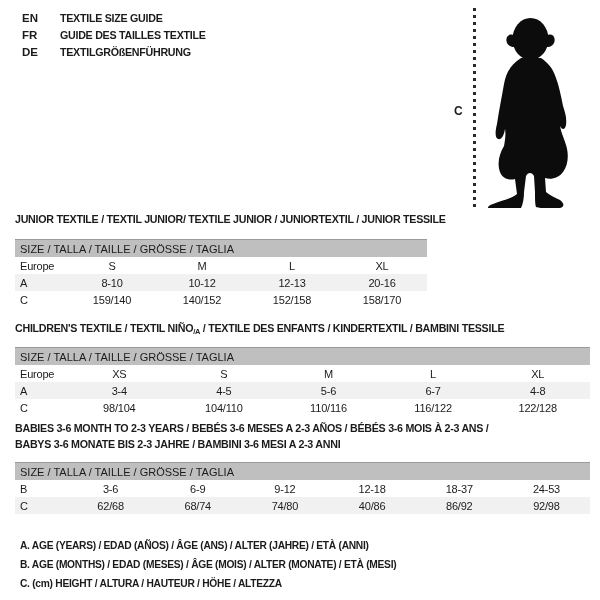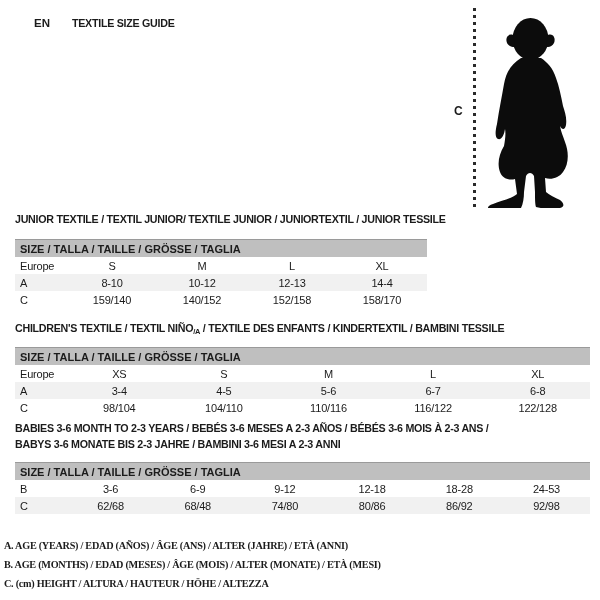--- a/index.html
+++ b/index.html
@@ -8,21 +8,21 @@
     font-family:"Liberation Sans",sans-serif;color:#1b1b1b;
     position:relative;overflow:hidden;
   }
   .page{position:absolute;inset:0;}
 
   
   .cond{display:inline-block;transform:scaleX(0.93);transform-origin:0 50%;letter-spacing:-0.3px;white-space:nowrap;}
 
   
   .lang-block{position:absolute;left:22px;top:12px;}
-  .lang-row{display:flex;height:17px;align-items:flex-end;font-size:11.5px;font-weight:700;margin-left:12px;}
+  .lang-row{display:flex;height:17px;align-items:flex-start;font-size:11.5px;font-weight:700;}
   .lang-code{width:38px;flex:0 0 38px;}
   .lang-label{white-space:nowrap;}
 
   
   .figure{position:absolute;left:440px;top:0;width:160px;height:215px;}
   .dotline{
     position:absolute;left:33px;top:8px;width:3px;height:200px;
     background:repeating-linear-gradient(to bottom,#2a2a2a 0 3px,transparent 3px 7px);
   }
   .fig-c{position:absolute;left:14px;top:104px;font-size:12px;font-weight:700;}
@@ -41,40 +41,48 @@
   .title-babies .tline{display:block;}
 
   
   .size-table{position:absolute;left:15px;}
   .tbl-junior{top:239px;width:412px;}
   .tbl-children{top:347px;width:575px;}
   .tbl-babies{top:462px;width:575px;}
   .t-bar{
     height:18px;box-sizing:border-box;background:#bfbfbf;border-top:1px solid #9a9a9a;
     display:flex;align-items:center;padding-left:5px;
-    font-size:11px;font-weight:700;color:#1b1b1b;
+    font-size:11px;font-weight:400;color:#1b1b1b;
   }
   .t-row{display:flex;height:17px;align-items:center;font-size:11px;letter-spacing:-0.2px;}
   .t-body .t-row:nth-child(even){background:#f1f1f1;}
   .t-label{width:52px;flex:0 0 52px;box-sizing:border-box;padding-left:5px;}
   .t-cell{flex:1;text-align:center;}
 
   
-  .footnotes{position:absolute;left:4px;top:535px;font-family:Liberation Serif, serif;}
+  .footnotes{position:absolute;left:20px;top:535px;}
   .footnote{height:17px;font-size:11px;font-weight:700;line-height:17px;}
 </style>
 </head>
 <body>
 
 <div class="page">
 
   <div class="lang-block">
     <div class="lang-row">
       <span class="lang-code">EN</span>
       <span class="lang-label cond">TEXTILE SIZE GUIDE</span>
+    </div>
+    <div class="lang-row">
+      <span class="lang-code">FR</span>
+      <span class="lang-label cond">GUIDE DES TAILLES TEXTILE</span>
+    </div>
+    <div class="lang-row">
+      <span class="lang-code">DE</span>
+      <span class="lang-label cond">TEXTILGRÖßENFÜHRUNG</span>
     </div>
   </div>
 
   <div class="figure">
     <div class="dotline"></div>
     <div class="fig-c">C</div>
     <svg class="fig-svg" width="95" height="200" viewBox="0 0 95 200" xmlns="http://www.w3.org/2000/svg">
       <g fill="#0c0c0c">
 
         <ellipse cx="47.5" cy="31" rx="18" ry="21"></ellipse>
@@ -123,21 +131,21 @@
           <div class="t-cell">S</div>
           <div class="t-cell">M</div>
           <div class="t-cell">L</div>
           <div class="t-cell">XL</div>
         </div>
         <div class="t-row">
           <div class="t-label">A</div>
           <div class="t-cell">8-10</div>
           <div class="t-cell">10-12</div>
           <div class="t-cell">12-13</div>
-          <div class="t-cell">14-4</div>
+          <div class="t-cell">20-16</div>
         </div>
         <div class="t-row">
           <div class="t-label">C</div>
           <div class="t-cell">159/140</div>
           <div class="t-cell">140/152</div>
           <div class="t-cell">152/158</div>
           <div class="t-cell">158/170</div>
         </div>
       </div>
   </div>
@@ -153,21 +161,21 @@
           <div class="t-cell">M</div>
           <div class="t-cell">L</div>
           <div class="t-cell">XL</div>
         </div>
         <div class="t-row">
           <div class="t-label">A</div>
           <div class="t-cell">3-4</div>
           <div class="t-cell">4-5</div>
           <div class="t-cell">5-6</div>
           <div class="t-cell">6-7</div>
-          <div class="t-cell">6-8</div>
+          <div class="t-cell">4-8</div>
         </div>
         <div class="t-row">
           <div class="t-label">C</div>
           <div class="t-cell">98/104</div>
           <div class="t-cell">104/110</div>
           <div class="t-cell">110/116</div>
           <div class="t-cell">116/122</div>
           <div class="t-cell">122/128</div>
         </div>
       </div>
@@ -179,29 +187,29 @@
   </div>
   <div class="size-table tbl-babies">
     <div class="t-bar">SIZE / TALLA / TAILLE / GRÖSSE / TAGLIA</div>
     <div class="t-body">
         <div class="t-row">
           <div class="t-label">B</div>
           <div class="t-cell">3-6</div>
           <div class="t-cell">6-9</div>
           <div class="t-cell">9-12</div>
           <div class="t-cell">12-18</div>
-          <div class="t-cell">18-28</div>
+          <div class="t-cell">18-37</div>
           <div class="t-cell">24-53</div>
         </div>
         <div class="t-row">
           <div class="t-label">C</div>
           <div class="t-cell">62/68</div>
-          <div class="t-cell">68/48</div>
+          <div class="t-cell">68/74</div>
           <div class="t-cell">74/80</div>
-          <div class="t-cell">80/86</div>
+          <div class="t-cell">40/86</div>
           <div class="t-cell">86/92</div>
           <div class="t-cell">92/98</div>
         </div>
       </div>
   </div>
 
   <div class="footnotes">
     <div class="footnote cond">A. AGE (YEARS) / EDAD (AÑOS) / ÂGE (ANS) / ALTER (JAHRE) / ETÀ (ANNI)</div>
     <div class="footnote cond">B. AGE (MONTHS) / EDAD (MESES) / ÂGE (MOIS) / ALTER (MONATE) / ETÀ (MESI)</div>
     <div class="footnote cond">C. (cm) HEIGHT / ALTURA / HAUTEUR / HÖHE / ALTEZZA</div>

